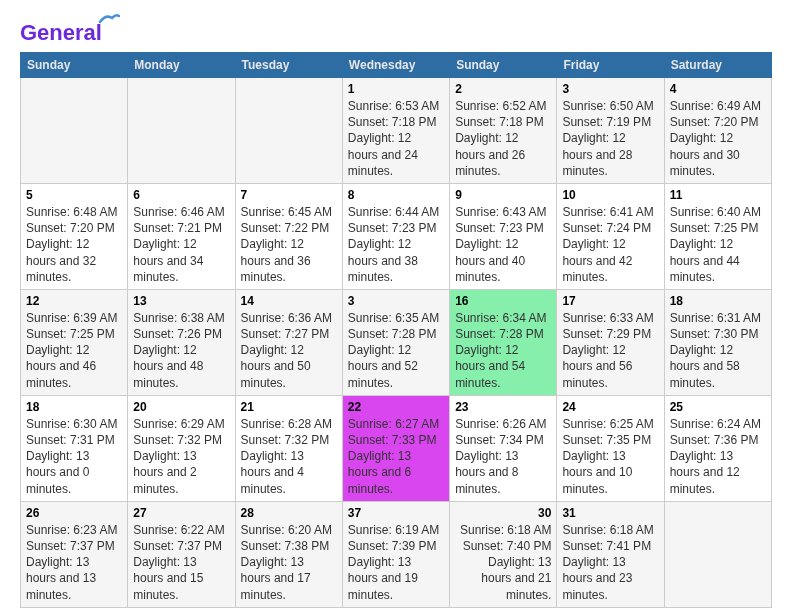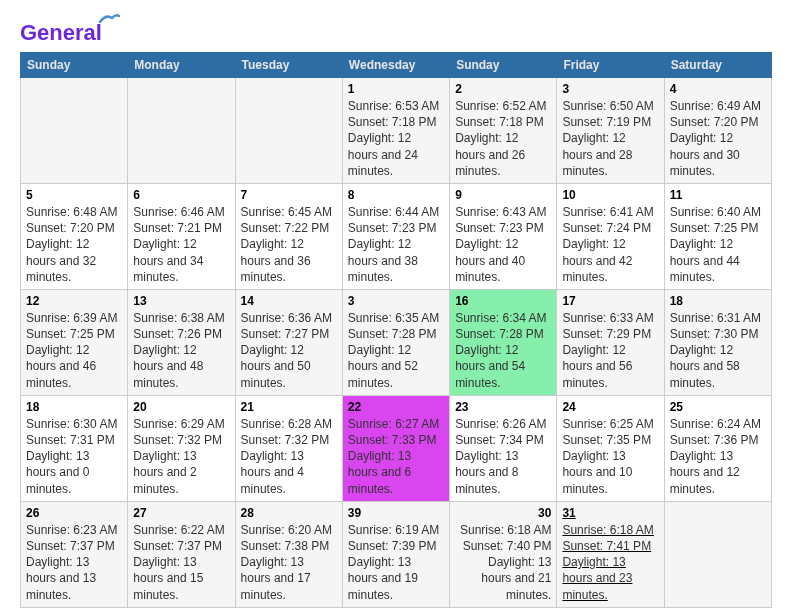--- a/index.html
+++ b/index.html
@@ -228,27 +228,27 @@
         </td>
         <td style="background: rgb(245, 245, 245);">
           <span class="day-num">27</span>
           <div class="day-info">Sunrise: 6:22 AM<br>Sunset: 7:37 PM<br>Daylight: 13 hours and 15 minutes.</div>
         </td>
         <td style="background: rgb(245, 245, 245);">
           <span class="day-num">28</span>
           <div class="day-info">Sunrise: 6:20 AM<br>Sunset: 7:38 PM<br>Daylight: 13 hours and 17 minutes.</div>
         </td>
         <td style="background: rgb(245, 245, 245);">
-          <span class="day-num">39</span>
+          <span class="day-num">37</span>
           <div class="day-info">Sunrise: 6:19 AM<br>Sunset: 7:39 PM<br>Daylight: 13 hours and 19 minutes.</div>
         </td>
         <td style="background: rgb(245, 245, 245); text-align: right;">
           <span class="day-num">30</span>
           <div class="day-info">Sunrise: 6:18 AM<br>Sunset: 7:40 PM<br>Daylight: 13 hours and 21 minutes.</div>
         </td>
-        <td style="background: rgb(245, 245, 245); text-decoration: underline;">
+        <td style="background: rgb(245, 245, 245);">
           <span class="day-num">31</span>
           <div class="day-info">Sunrise: 6:18 AM<br>Sunset: 7:41 PM<br>Daylight: 13 hours and 23 minutes.</div>
         </td>
         <td class="empty-cell"></td>
       </tr>
     </tbody>
 </table>
 
 </body></html>

